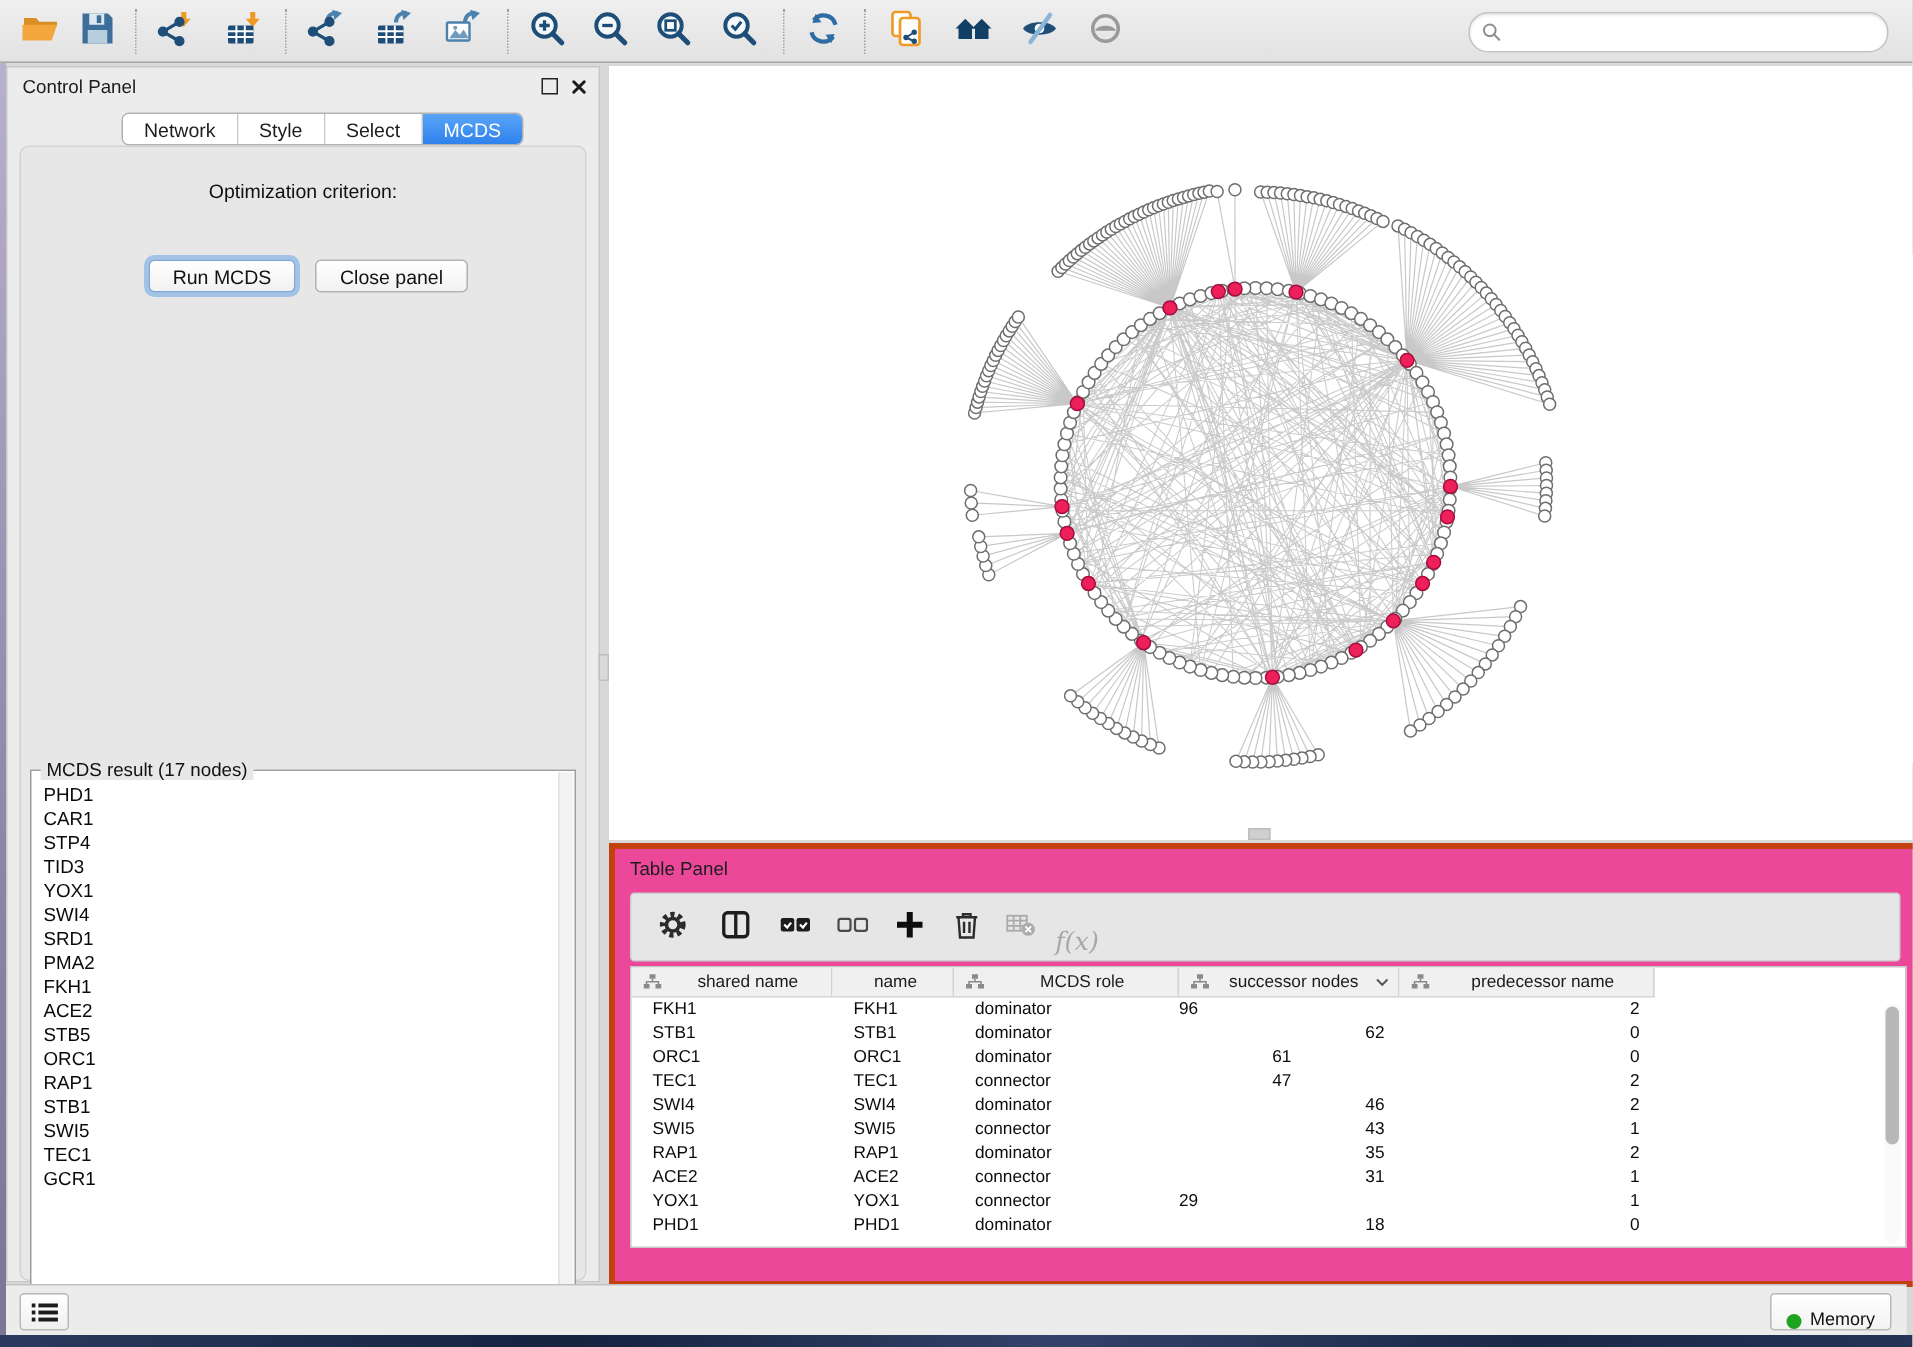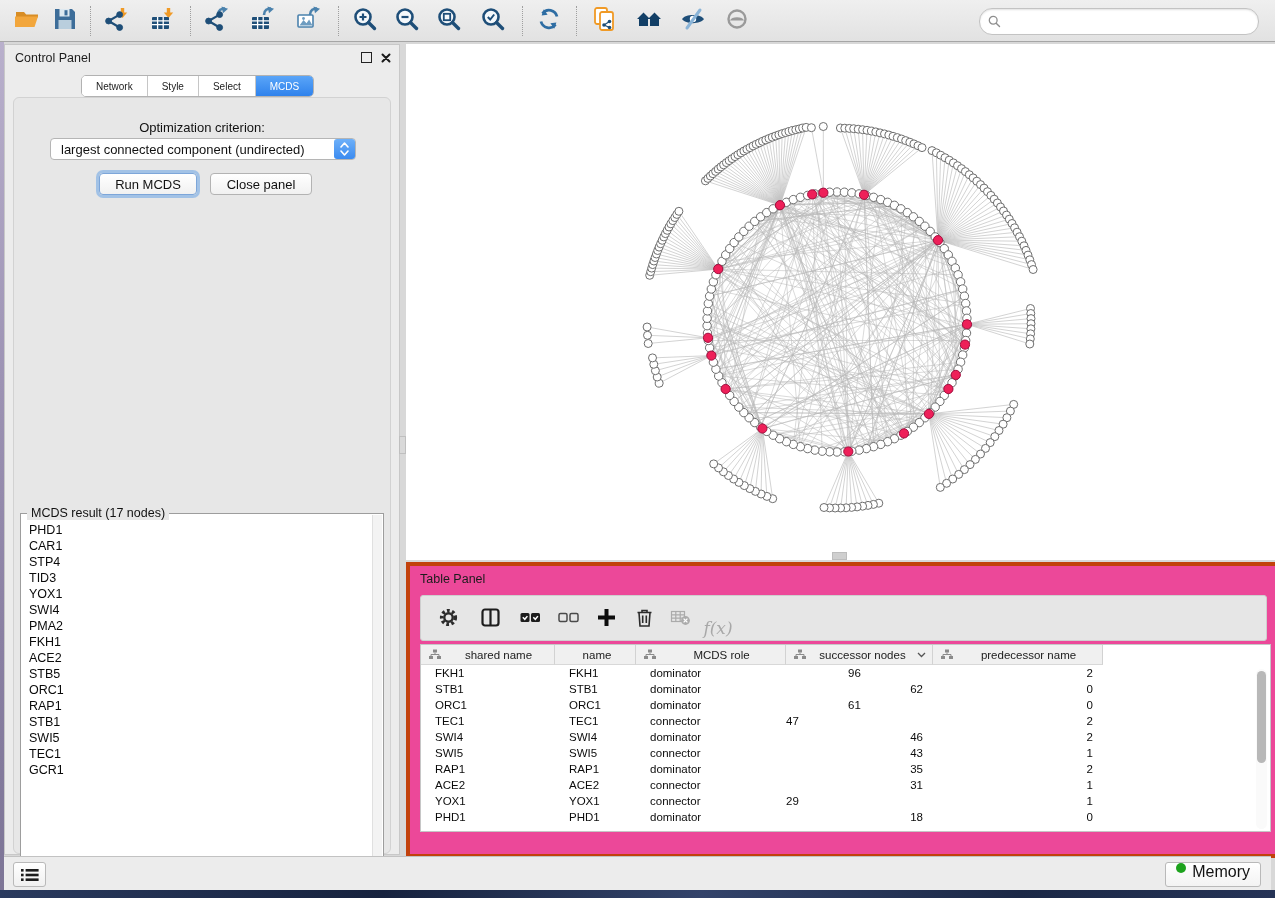--- a/index.html
+++ b/index.html
@@ -26,21 +26,21 @@
 
   
   #control-panel{position:absolute;left:4px;top:44px;width:396px;height:811px;background:#ececec;
     border:1px solid #c8c8c8;box-sizing:border-box;}
   .panel-title{position:absolute;left:10px;top:6px;font-size:12.5px;color:#1c1c1c;}
   .panel-btns{position:absolute;right:8px;top:7px;display:flex;gap:9px;align-items:center;}
   .float-ic{width:9px;height:9px;border:1.4px solid #222;display:inline-block;}
   .close-ic svg{width:10px;height:10px;display:block;}
 
   .seg-tabs{position:absolute;display:flex;background:#fff;border:1px solid #b2b2b2;border-radius:5px;overflow:hidden;height:22px;box-sizing:border-box;}
-  .seg-tab{font-size:10px;color:#1c1c1c;padding:2px 14px;line-height:18px;border-right:1px solid #c6c6c6;background:#fff;cursor:default;}
+  .seg-tab{font-size:13px;color:#1c1c1c;padding:2px 14px;line-height:18px;border-right:1px solid #c6c6c6;background:#fff;cursor:default;}
   .seg-tab:last-child{border-right:none;}
   .seg-tab.active{background:linear-gradient(180deg,#5aa5f8,#2f82ec);color:#fff;}
   #cp-tabs{left:76px;top:30px;}
 
   #cp-card{position:absolute;left:8px;top:52px;width:378px;height:757px;background:#e7e7e7;
     border:1px solid #d2d2d2;border-radius:6px;box-sizing:border-box;}
   #opt-label{position:absolute;left:0;top:22px;width:100%;text-align:center;font-size:13px;color:#111;}
   #criterion{position:absolute;left:36px;top:40px;width:306px;height:22px;background:#fff;border:1px solid #b5b5b5;
     border-radius:4px;box-sizing:border-box;display:flex;align-items:center;}
   #criterion-text{flex:1;font-size:13px;color:#111;padding-left:10px;white-space:nowrap;}
@@ -94,21 +94,21 @@
   .t-cell{white-space:nowrap;box-sizing:border-box;}
   #tp-scroll{position:absolute;right:3px;top:24px;width:11px;height:160px;background:#fafafa;border-radius:6px;}
   #tp-thumb{position:absolute;left:1px;top:2px;width:9px;height:92px;background:#b8b8b8;border-radius:5px;}
   #tp-tabs{left:252px;top:270px;}
 
   
   #status-bar{position:absolute;left:4px;top:856px;width:1267px;height:34px;background:#ececec;border-top:1px solid #c2c2c2;box-sizing:border-box;}
   #list-btn{position:absolute;left:9px;top:5px;width:31px;height:23px;background:linear-gradient(180deg,#fff,#f0f0f0);
     border:1px solid #b9b9b9;border-radius:3px;display:flex;align-items:center;justify-content:center;}
   #memory-btn{position:absolute;right:10px;top:5px;height:23px;padding:0 10px;background:linear-gradient(180deg,#fff,#f3f3f3);
-    border:1px solid #b9b9b9;border-radius:3px;display:flex;align-items:flex-start;gap:6px;font-size:16px;color:#111;}
+    border:1px solid #b9b9b9;border-radius:3px;display:flex;align-items:flex-end;gap:6px;font-size:12px;color:#111;}
   #memory-dot{width:10px;height:10px;border-radius:50%;background:#1ea31e;}
 </style>
 </head>
 <body>
 
 <div id="screen">
 
   <div id="desktop-left"></div>
   <div id="desktop-bottom"></div>
 
@@ -290,42 +290,32 @@
       </span>
     </div>
     <div id="cp-tabs" class="seg-tabs">
         <div class="seg-tab">Network</div>
         <div class="seg-tab">Style</div>
         <div class="seg-tab">Select</div>
         <div class="seg-tab active">MCDS</div>
       </div>
     <div id="cp-card">
       <div id="opt-label">Optimization criterion:</div>
-      <div id="criterion">
-        <span id="criterion-text">largest connected component (undirected)</span>
-        <span id="criterion-spin">
-          <svg viewBox="0 0 9 6">
-              <path d="M1 5l3.5-4L8 5" fill="none" stroke="#fff" stroke-width="1.6" stroke-linecap="round" stroke-linejoin="round"></path>
-            </svg>
-          <svg viewBox="0 0 9 6">
-              <path d="M1 1l3.5 4L8 1" fill="none" stroke="#fff" stroke-width="1.6" stroke-linecap="round" stroke-linejoin="round"></path>
-            </svg>
-        </span>
-      </div>
       <div id="run-btn" class="cp-btn">Run MCDS</div>
       <div id="close-panel-btn" class="cp-btn">Close panel</div>
       <div id="mcds-fieldset">
         <span id="mcds-legend">MCDS result (17 nodes)</span>
         <div id="mcds-list">
             <div class="mcds-item">PHD1</div>
             <div class="mcds-item">CAR1</div>
             <div class="mcds-item">STP4</div>
             <div class="mcds-item">TID3</div>
             <div class="mcds-item">YOX1</div>
             <div class="mcds-item">SWI4</div>
+            <div class="mcds-item">SRD1</div>
             <div class="mcds-item">PMA2</div>
             <div class="mcds-item">FKH1</div>
             <div class="mcds-item">ACE2</div>
             <div class="mcds-item">STB5</div>
             <div class="mcds-item">ORC1</div>
             <div class="mcds-item">RAP1</div>
             <div class="mcds-item">STB1</div>
             <div class="mcds-item">SWI5</div>
             <div class="mcds-item">TEC1</div>
             <div class="mcds-item">GCR1</div>
@@ -766,42 +756,42 @@
               <path d="M6 3.5v2M2 7V5.5h8V7" stroke="#8a8a8a" fill="none"></path>
             </svg>
             <span class="lbl">predecessor name</span>
           </div>
         </div>
       <div id="tp-rows">
           <div class="t-row">
             <span class="t-cell" style="width: 134px; text-align: left; padding: 0px 0px 0px 14px;">FKH1</span>
             <span class="t-cell" style="width: 81px; text-align: left; padding: 0px 0px 0px 14px;">FKH1</span>
             <span class="t-cell" style="width: 150px; text-align: left; padding: 0px 0px 0px 14px;">dominator</span>
-            <span class="t-cell" style="width: 147px; text-align: center; padding: 0px 10px 0px 0px;">96</span>
+            <span class="t-cell" style="width: 147px; text-align: left; padding: 0px 10px 0px 0px;">96</span>
             <span class="t-cell" style="width: 170px; text-align: right; padding: 0px 10px 0px 0px;">2</span>
           </div>
           <div class="t-row">
             <span class="t-cell" style="width: 134px; text-align: left; padding: 0px 0px 0px 14px;">STB1</span>
             <span class="t-cell" style="width: 81px; text-align: left; padding: 0px 0px 0px 14px;">STB1</span>
             <span class="t-cell" style="width: 150px; text-align: left; padding: 0px 0px 0px 14px;">dominator</span>
             <span class="t-cell" style="width: 147px; text-align: right; padding: 0px 10px 0px 0px;">62</span>
             <span class="t-cell" style="width: 170px; text-align: right; padding: 0px 10px 0px 0px;">0</span>
           </div>
           <div class="t-row">
             <span class="t-cell" style="width: 134px; text-align: left; padding: 0px 0px 0px 14px;">ORC1</span>
             <span class="t-cell" style="width: 81px; text-align: left; padding: 0px 0px 0px 14px;">ORC1</span>
             <span class="t-cell" style="width: 150px; text-align: left; padding: 0px 0px 0px 14px;">dominator</span>
             <span class="t-cell" style="width: 147px; text-align: center; padding: 0px 10px 0px 0px;">61</span>
             <span class="t-cell" style="width: 170px; text-align: right; padding: 0px 10px 0px 0px;">0</span>
           </div>
           <div class="t-row">
             <span class="t-cell" style="width: 134px; text-align: left; padding: 0px 0px 0px 14px;">TEC1</span>
             <span class="t-cell" style="width: 81px; text-align: left; padding: 0px 0px 0px 14px;">TEC1</span>
             <span class="t-cell" style="width: 150px; text-align: left; padding: 0px 0px 0px 14px;">connector</span>
-            <span class="t-cell" style="width: 147px; text-align: left; padding: 0px 10px 0px 0px;">47</span>
+            <span class="t-cell" style="width: 147px; text-align: center; padding: 0px 10px 0px 0px;">47</span>
             <span class="t-cell" style="width: 170px; text-align: right; padding: 0px 10px 0px 0px;">2</span>
           </div>
           <div class="t-row">
             <span class="t-cell" style="width: 134px; text-align: left; padding: 0px 0px 0px 14px;">SWI4</span>
             <span class="t-cell" style="width: 81px; text-align: left; padding: 0px 0px 0px 14px;">SWI4</span>
             <span class="t-cell" style="width: 150px; text-align: left; padding: 0px 0px 0px 14px;">dominator</span>
             <span class="t-cell" style="width: 147px; text-align: right; padding: 0px 10px 0px 0px;">46</span>
             <span class="t-cell" style="width: 170px; text-align: right; padding: 0px 10px 0px 0px;">2</span>
           </div>
           <div class="t-row">

